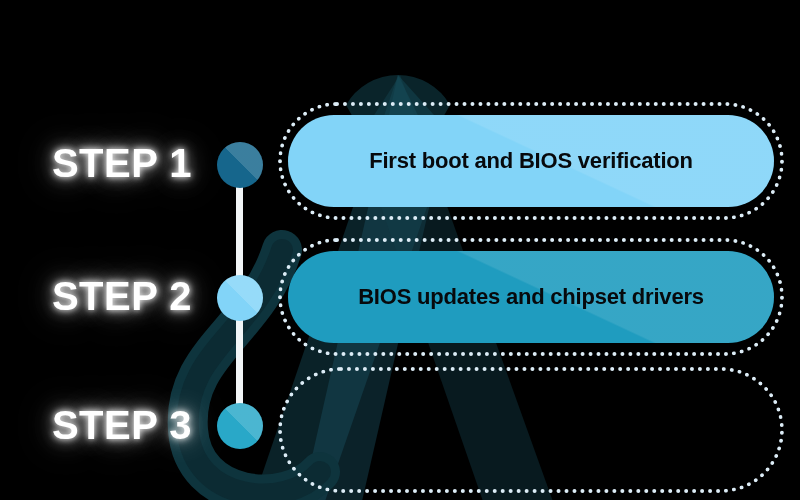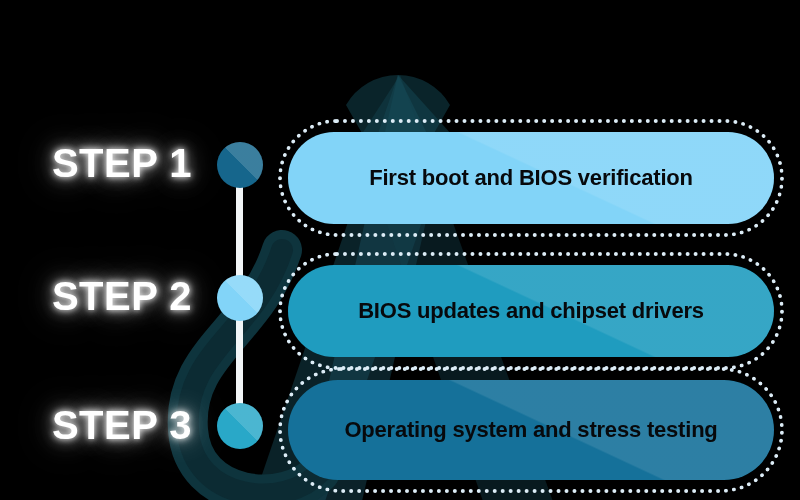--- a/index.html
+++ b/index.html
@@ -76,22 +76,22 @@
     background: linear-gradient(225deg, rgba(255,255,255,0.16) 0%,
                 rgba(255,255,255,0.16) 47%, rgba(255,255,255,0) 47.5%);
   }
 
   
   .step-row {
     position: absolute;
     left: 278px;
     width: 506px;
   }
-  .step-row.r1 { top: 79px;  height: 118px; text-decoration: underline; }
-  .step-row.r2 { top: 212px; height: 118px; }
+  .step-row.r1 { top: 62px;  height: 118px; text-decoration: underline; }
+  .step-row.r2 { top: 198px; height: 118px; }
   .step-row.r3 { top: 327px; height: 126px; }
 
   .dotted-outline {
     position: absolute;
     inset: 0;
     border-radius: 999px;
     border: 4px dotted #dcecf6;
     box-sizing: border-box;
   }
 
@@ -178,19 +178,15 @@
   <div class="step-row r2">
     <div class="dotted-outline"></div>
     <div class="pill" style="background:#1f9cbf">
       <span class="pill-gloss"></span>
       <span class="pill-text">BIOS updates and chipset drivers</span>
     </div>
   </div>
 
   <div class="step-row r3">
     <div class="dotted-outline"></div>
-    <div class="pill" style="background:#15719a">
-      <span class="pill-gloss"></span>
-      <span class="pill-text">Operating system and stress testing</span>
-    </div>
   </div>
 
 </div>
 
 </body></html>

